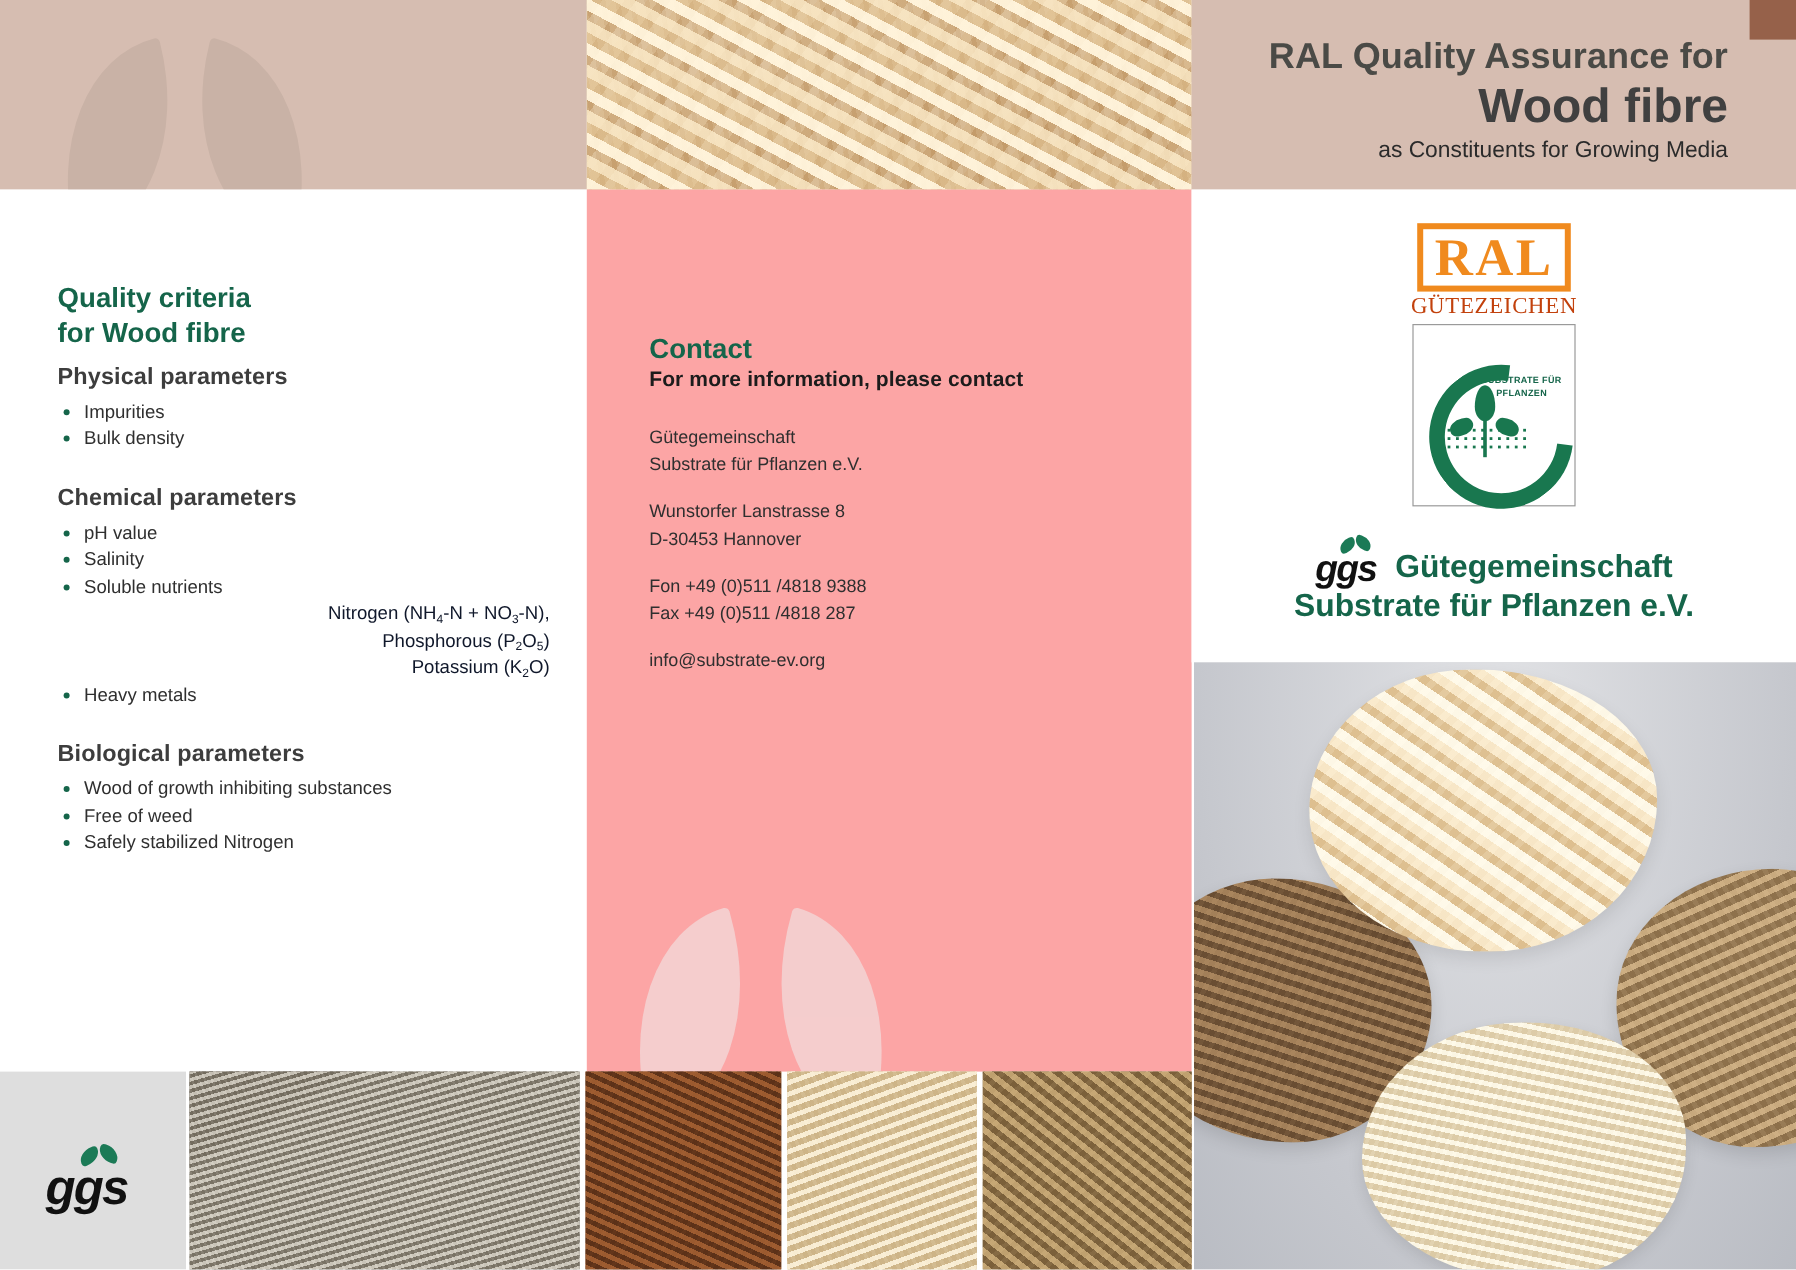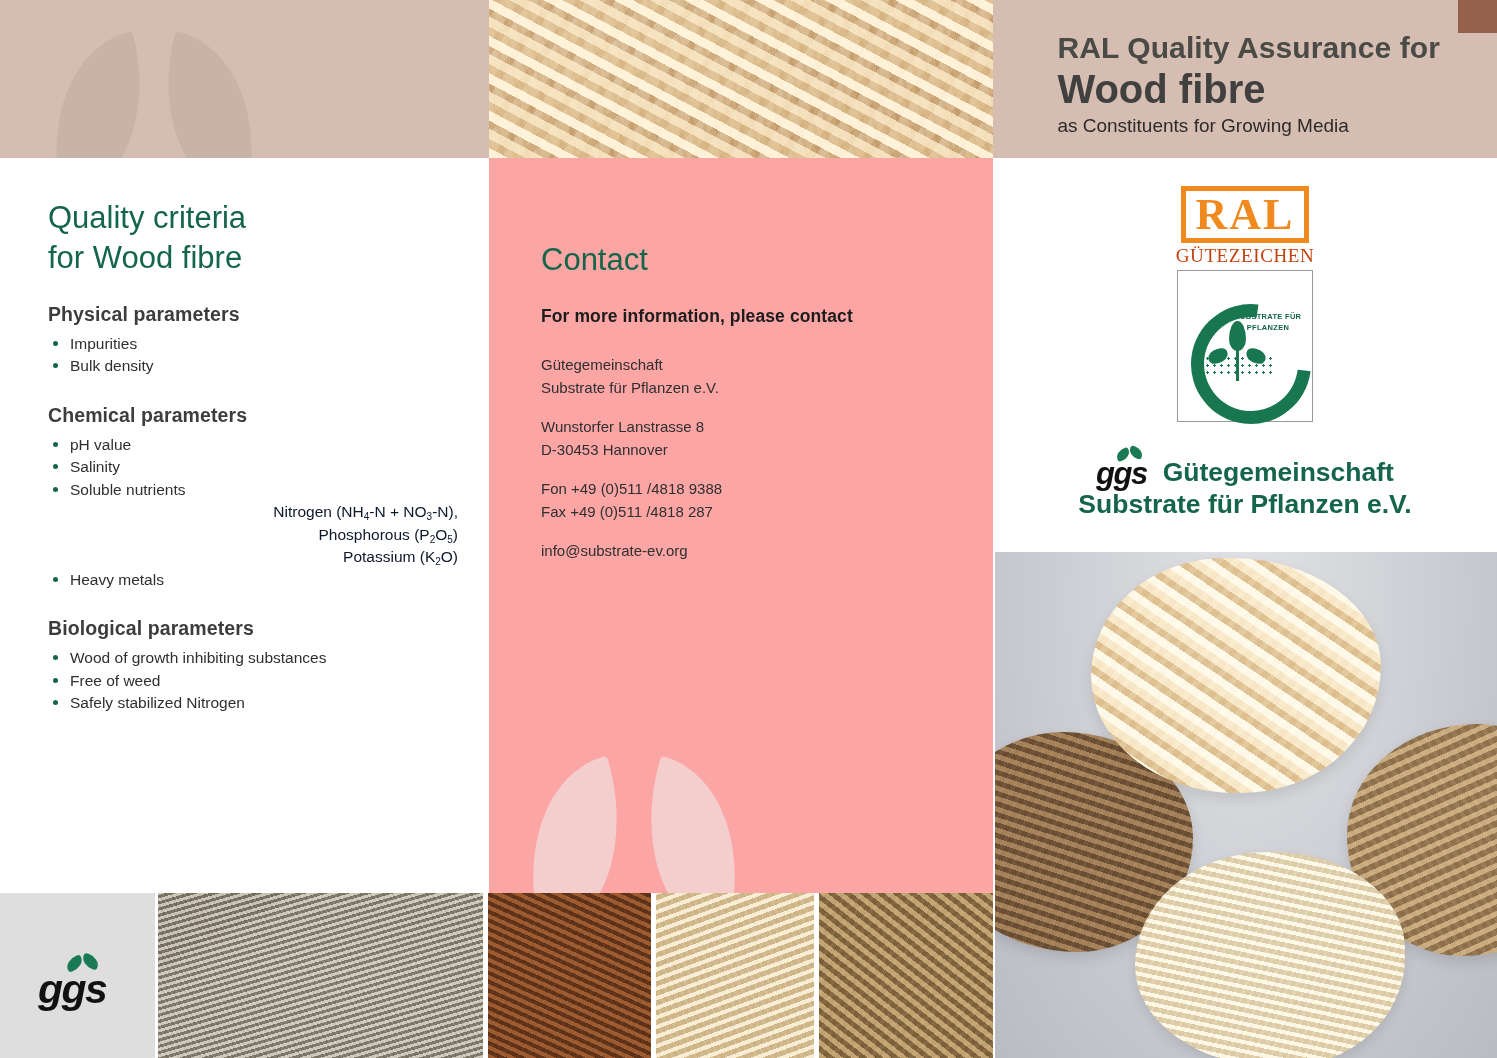--- a/index.html
+++ b/index.html
@@ -30,28 +30,28 @@
     background-color:#e3c79c;
     background-image:
       repeating-linear-gradient(28deg, rgba(255,243,218,.95) 0 9px, rgba(219,185,135,.75) 9px 17px, rgba(246,226,190,.9) 17px 26px, rgba(200,160,110,.6) 26px 33px),
       repeating-linear-gradient(-54deg, rgba(255,250,235,.55) 0 7px, rgba(190,148,98,.45) 7px 15px, rgba(250,233,200,.5) 15px 23px),
       repeating-linear-gradient(81deg, rgba(166,121,74,.35) 0 4px, rgba(255,248,230,.4) 4px 12px),
       radial-gradient(ellipse at 22% 30%, rgba(255,252,240,.75), transparent 55%),
       radial-gradient(ellipse at 72% 70%, rgba(157,110,64,.45), transparent 60%);
   }
 
   
-  .hdr{position:absolute;right:57px;top:30px;text-align:left;}
+  .hdr{position:absolute;right:57px;top:30px;text-align:right;}
   .hdr .l1{font-size:30px;font-weight:bold;color:#4a4a46;letter-spacing:.1px;line-height:1.18;}
   .hdr .l2{font-size:40px;font-weight:bold;color:#404040;line-height:1.12;margin-top:2px;}
   .hdr .l3{font-size:19px;color:#2b2b2b;line-height:1.2;margin-top:3px;}
 
   
   .col-left{position:absolute;left:0;top:158px;width:489px;height:735px;background:#ffffff;}
-  .heading-green{color:#15654a;font-size:31px;line-height:1.28;font-weight:normal;}
+  .heading-green{color:#15654a;font-size:23px;line-height:1.28;font-weight:bold;margin-top:36px;}
   .ql-title{position:absolute;left:48px;top:40px;width:400px;}
   .groups{position:absolute;left:48px;top:145px;width:410px;}
   .grp{margin-bottom:26px;}
   .grp-title{font-size:19.5px;font-weight:bold;color:#3d3d3d;margin-bottom:7px;letter-spacing:.1px;}
   ul.bl{list-style:none;margin:0;padding:0;}
   ul.bl li{position:relative;padding-left:22px;font-size:15.5px;line-height:1.45;color:#2f2f2f;}
   ul.bl li::before{content:"";position:absolute;left:5px;top:8px;width:5px;height:5px;border-radius:50%;background:#15654a;}
   .sub-line{font-size:15.5px;line-height:1.45;color:#0f172a;padding-left:22px;text-align:right;}
   sub{font-size:10px;vertical-align:baseline;position:relative;top:3px;}
 

